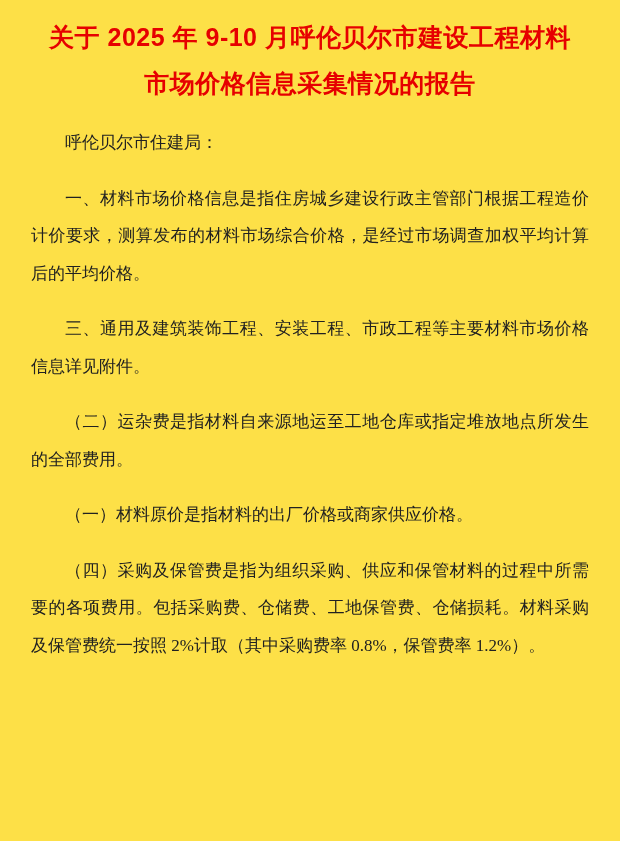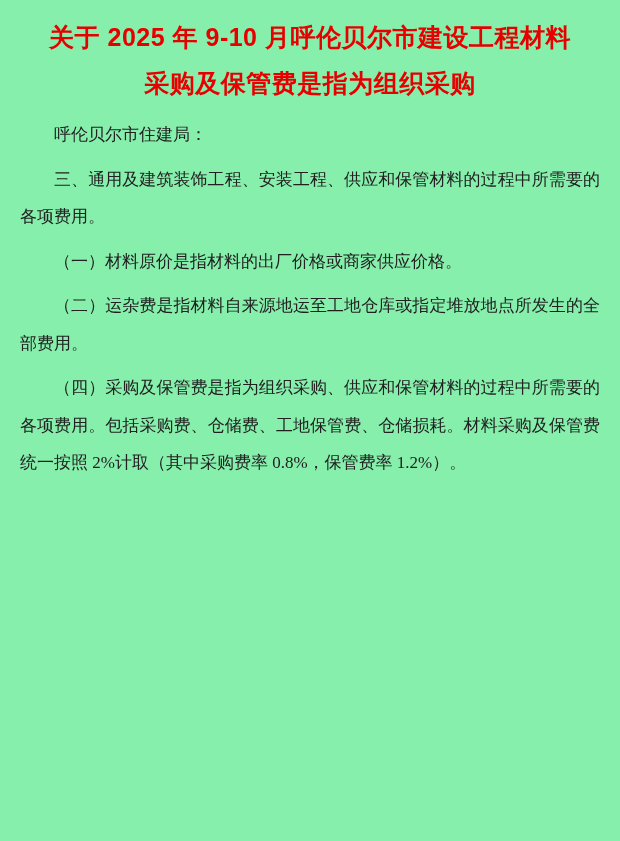--- a/index.html
+++ b/index.html
@@ -5,21 +5,21 @@
   html, body {
     margin: 0;
     padding: 0;
     background: #ffffff;
     font-family: "Liberation Serif", serif;
   }
   .page {
     position: relative;
     width: 620px;
     height: 841px;
-    background: #86efac;
+    background: #fde047;
     box-sizing: border-box;
     padding: 14px 13px 0 13px;
     overflow: hidden;
   }
   .report-title {
     font-family: "Liberation Sans", sans-serif;
     font-weight: bold;
     font-size: 25px;
     line-height: 46px;
     text-align: center;
@@ -27,38 +27,39 @@
     margin: 0;
     letter-spacing: 0.5px;
   }
   .body-text {
     margin-top: 10px;
     font-size: 17px;
     line-height: 37.5px;
     color: #212121;
   }
   .body-text p {
-    margin: 7px;
+    margin: 18px;
     text-align: justify;
     text-justify: inter-character;
     text-indent: 2em;
     word-break: break-all;
   }
 </style>
 </head>
 <body>
 
 <div class="page">
 
   <h1 class="report-title" style="color: rgb(230, 0, 0);">
     <span style="display:block">关于 2025 年 9-10 月呼伦贝尔市建设工程材料</span>
-    <span style="display:block">采购及保管费是指为组织采购</span>
+    <span style="display:block">市场价格信息采集情况的报告</span>
   </h1>
 
   <div class="body-text" style="color: rgb(33, 33, 33);">
     <p>呼伦贝尔市住建局：</p>
-    <p>三、通用及建筑装饰工程、安装工程、供应和保管材料的过程中所需要的各项费用。</p>
+    <p>一、材料市场价格信息是指住房城乡建设行政主管部门根据工程造价计价要求，测算发布的材料市场综合价格，是经过市场调查加权平均计算后的平均价格。</p>
+    <p>三、通用及建筑装饰工程、安装工程、市政工程等主要材料市场价格信息详见附件。</p>
+    <p>（二）运杂费是指材料自来源地运至工地仓库或指定堆放地点所发生的全部费用。</p>
     <p>（一）材料原价是指材料的出厂价格或商家供应价格。</p>
-    <p>（二）运杂费是指材料自来源地运至工地仓库或指定堆放地点所发生的全部费用。</p>
     <p>（四）采购及保管费是指为组织采购、供应和保管材料的过程中所需要的各项费用。包括采购费、仓储费、工地保管费、仓储损耗。材料采购及保管费统一按照 2%计取（其中采购费率 0.8%，保管费率 1.2%）。</p>
   </div>
 
 </div>
 
 </body></html>

